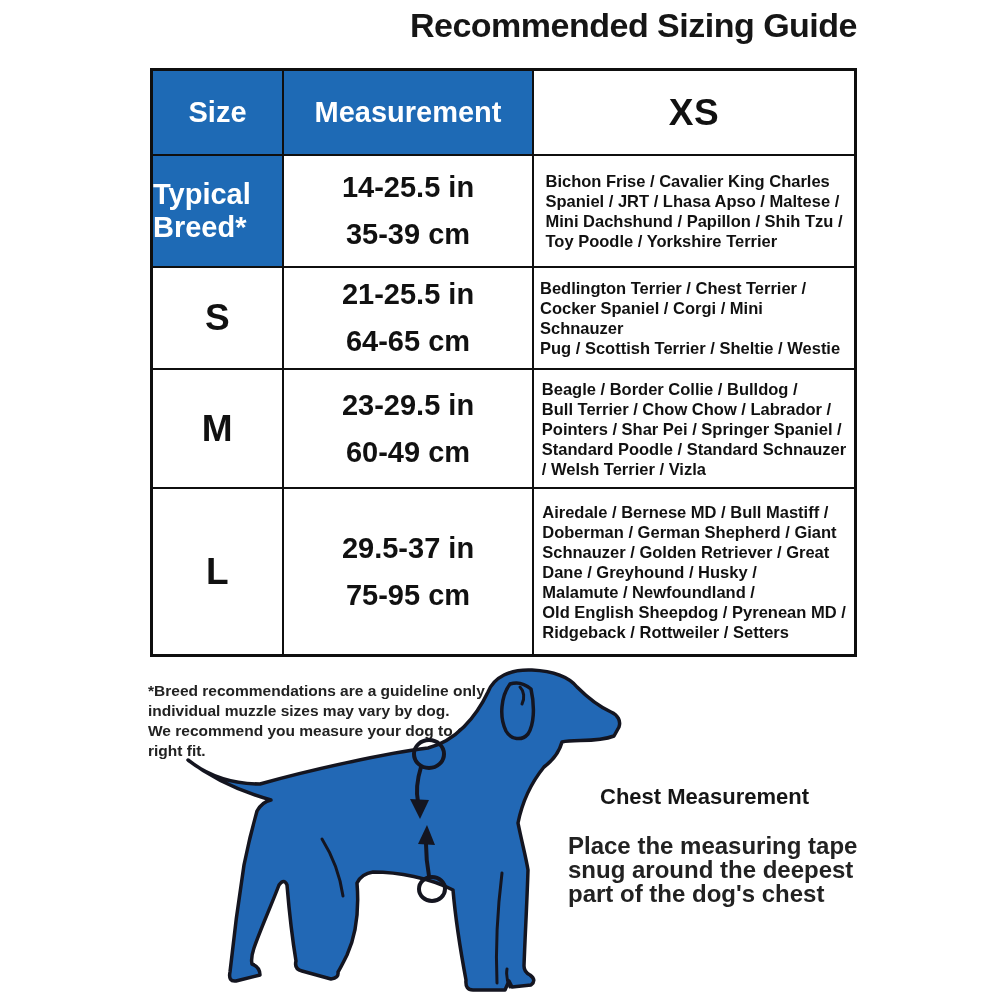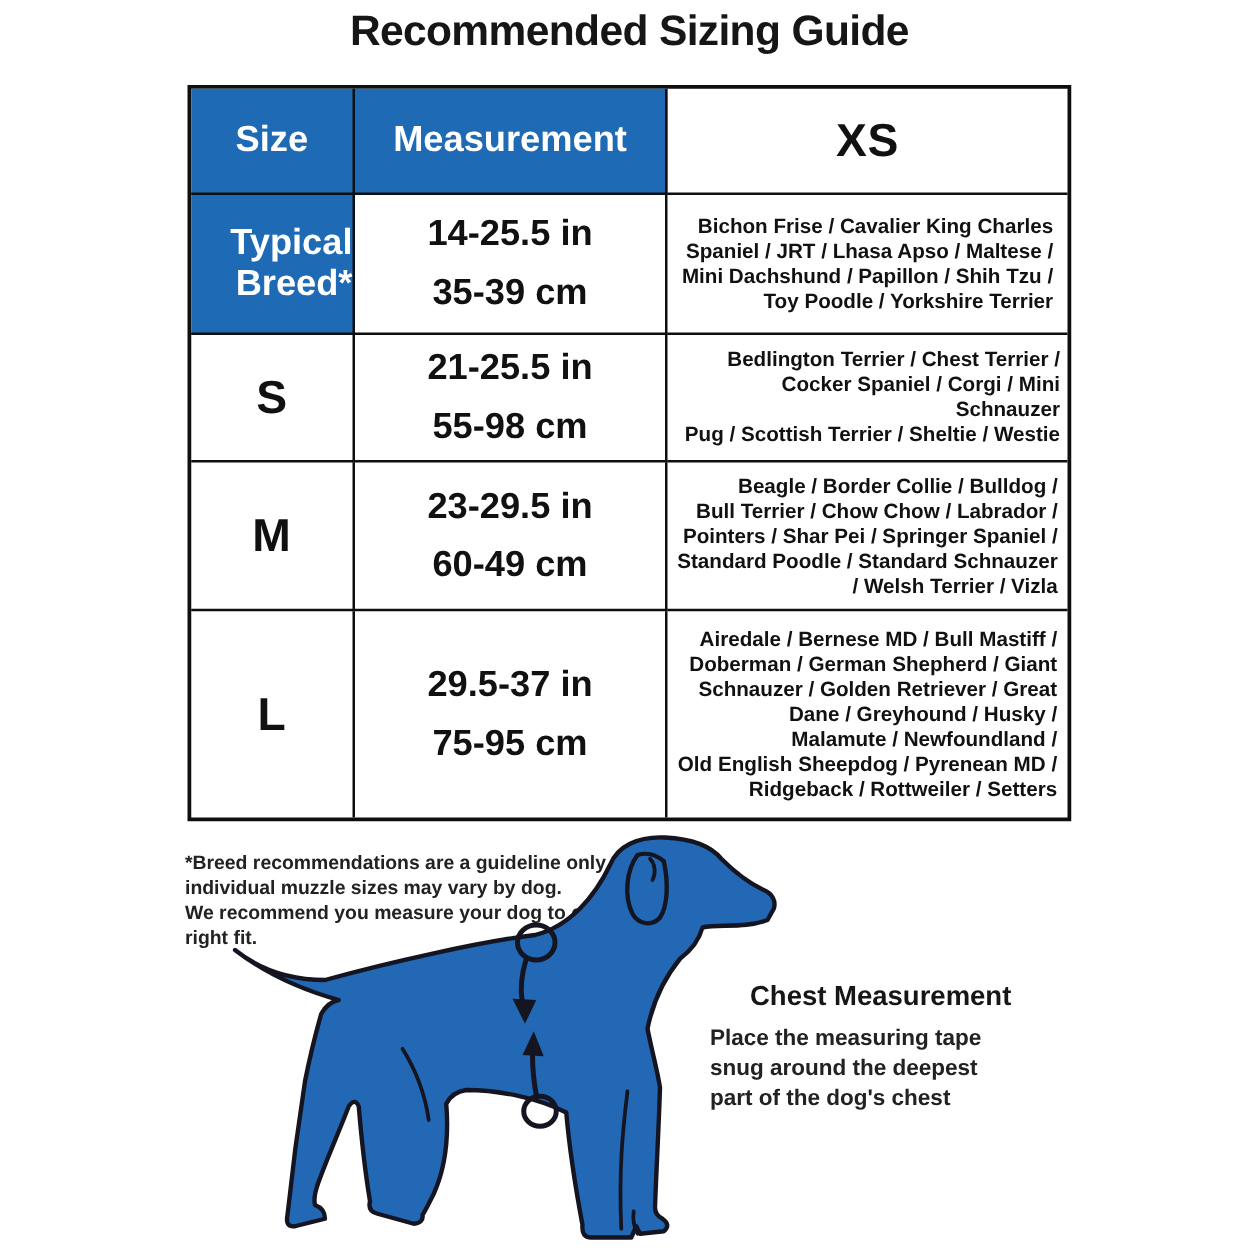--- a/index.html
+++ b/index.html
@@ -7,40 +7,40 @@
     width: 1000px; height: 1000px;
     background: #ffffff;
     overflow: hidden;
     font-family: "Liberation Sans", sans-serif;
     color: #1a1a1a;
   }
   .page { position: relative; width: 1000px; height: 1000px; }
 
   .title {
     position: absolute; left: 150px; top: 6px; width: 707px;
-    text-align: center;
+    text-align: right;
     font-size: 34px; font-weight: 700; letter-spacing: -0.5px;
     color: #161616;
   }
 
   
   .sizing-table {
     position: absolute; left: 150px; top: 68px;
     display: grid;
     grid-template-columns: 131px 250px 320px;
     grid-template-rows: 85px 112px 102px 119px 165px;
     border: 3px solid #0f0f0f;
     background: #ffffff;
   }
   .cell {
     box-sizing: border-box;
     border-right: 2px solid #0f0f0f;
     border-bottom: 2px solid #0f0f0f;
     display: flex; align-items: center; justify-content: center;
-    text-align: right;
+    text-align: left;
   }
   .cell:nth-child(3n) { border-right: none; }
   .cell:nth-child(n+13) { border-bottom: none; }
 
   .cell.head {
     background: #1e6ab5;
     color: #ffffff;
     font-size: 29px; font-weight: 700;
   }
   .cell.size {
@@ -63,22 +63,22 @@
     position: absolute; left: 148px; top: 681px; width: 420px;
     font-size: 15.5px; font-weight: 700; line-height: 20px;
     white-space: pre-line;
     color: #222;
   }
 
   
   .chest-block { position: absolute; left: 568px; top: 784px; width: 300px; }
   .chest-heading { font-size: 22px; font-weight: 700; color: #161616; margin-left: 32px; }
   .chest-body {
-    margin-top: 8px;
-    font-size: 18px; font-weight: 700; line-height: 24px;
+    margin-top: 24px;
+    font-size: 24px; font-weight: 700; line-height: 24px;
     white-space: pre-line;
     color: #222;
   }
 
   
   .dog-svg { position: absolute; left: 160px; top: 663px; }
   .dog-body { fill: #2268b5; stroke: #141520; stroke-width: 3.5; stroke-linejoin: round; }
   .dog-line { fill: none; stroke: #141520; stroke-width: 3; stroke-linecap: round; }
   .tape-line { fill: none; stroke: #141520; stroke-width: 4; stroke-linecap: round; }
   .tape-head { fill: #141520; stroke: none; }
@@ -102,21 +102,21 @@
       <span>35-39 cm</span>
     </div>
     <div class="cell breeds">Bichon Frise / Cavalier King Charles
 Spaniel / JRT / Lhasa Apso / Maltese /
 Mini Dachshund / Papillon / Shih Tzu /
 Toy Poodle / Yorkshire Terrier</div>
 
     <div class="cell size">S</div>
     <div class="cell meas">
       <span>21-25.5 in</span>
-      <span>55-98 cm</span>
+      <span>64-65 cm</span>
     </div>
     <div class="cell breeds">Bedlington Terrier / Chest Terrier /
 Cocker Spaniel / Corgi / Mini Schnauzer
 Pug / Scottish Terrier / Sheltie / Westie</div>
 
     <div class="cell size">M</div>
     <div class="cell meas">
       <span>23-29.5 in</span>
       <span>60-49 cm</span>
     </div>

